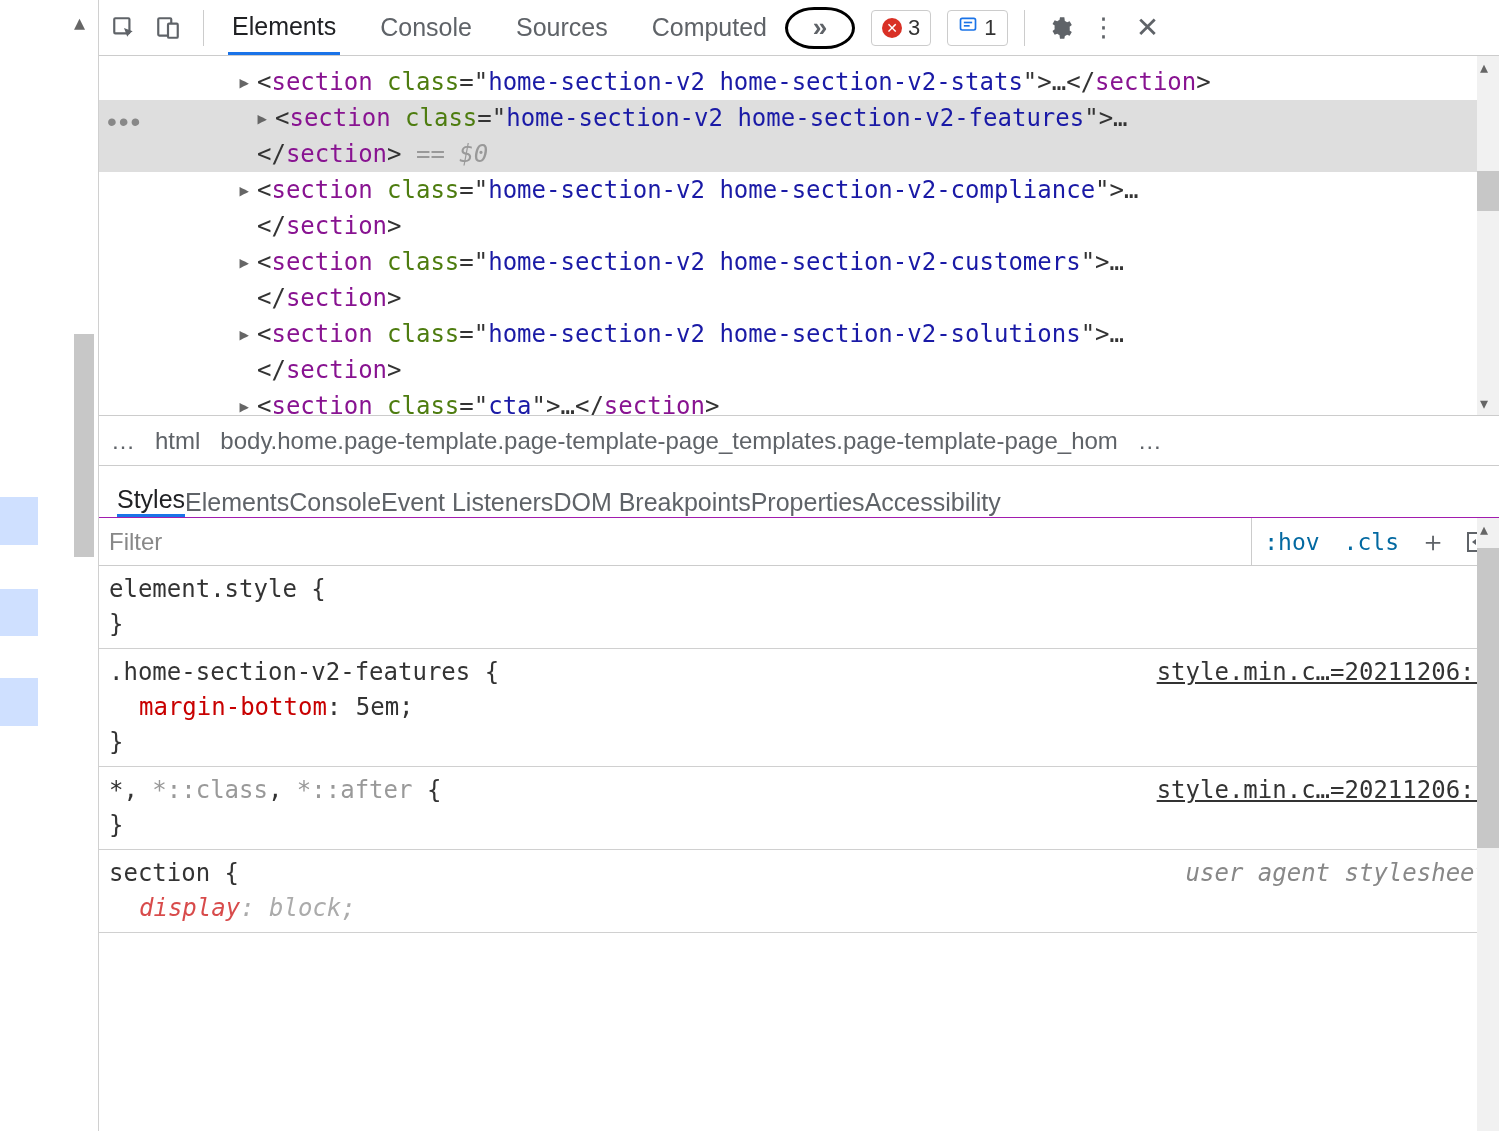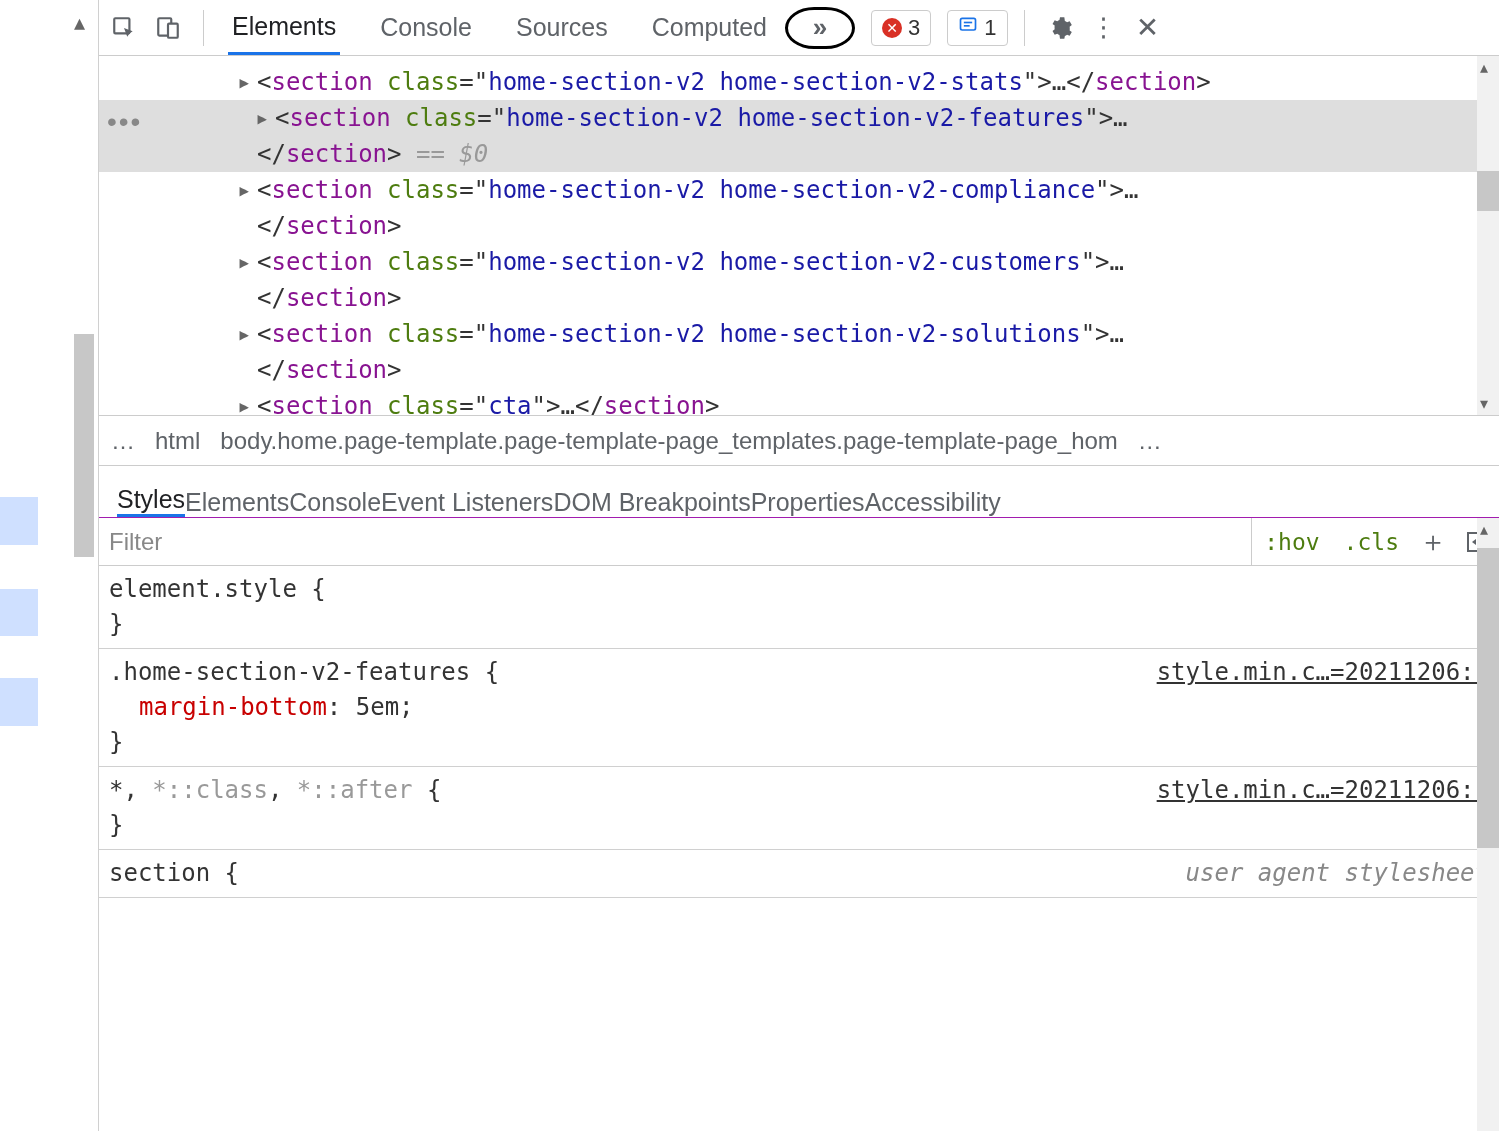--- a/index.html
+++ b/index.html
@@ -220,21 +220,21 @@
     color: #888;
     font-family: inherit;
     outline: none;
     border-right: 1px solid #ccc;
   }
   .filter-input::placeholder { color: #888; }
   .hov, .cls {
     padding: 0 12px;
     font-family: Menlo, Consolas, monospace;
     font-size: 23px;
-    color: #4d7c0f;
+    color: #0369a1;
     cursor: pointer;
     height: 100%;
     display: flex; align-items: center;
   }
   .plus-btn, .panel-btn {
     width: 44px;
     height: 100%;
     display: flex;
     align-items: center;
     justify-content: center;
@@ -402,20 +402,21 @@
           <div>}</div>
           <div class="origin">style.min.c…=20211206:1</div>
         </div>
         <div class="rule">
           <div class="selector"><span>*</span><span>, </span><span class="dim">*::class</span><span>, </span><span class="dim">*::after</span> {</div>
           <div>}</div>
           <div class="origin">style.min.c…=20211206:1</div>
         </div>
         <div class="rule">
           <div class="selector">section {</div>
+          <div class="prop" style="font-style:italic;color:#c80000;opacity:.7"><span class="prop-name" style="font-style:italic">display</span><span style="color:#888">: </span><span class="prop-val" style="color:#888;font-style:italic">block;</span></div>
           <div class="origin ua">user agent stylesheet</div>
         </div>
       </div>
     <div class="styles-scroll">
       <div class="up">▴</div>
       <div class="thumb"></div>
     </div>
   </div>
 
 </div>

